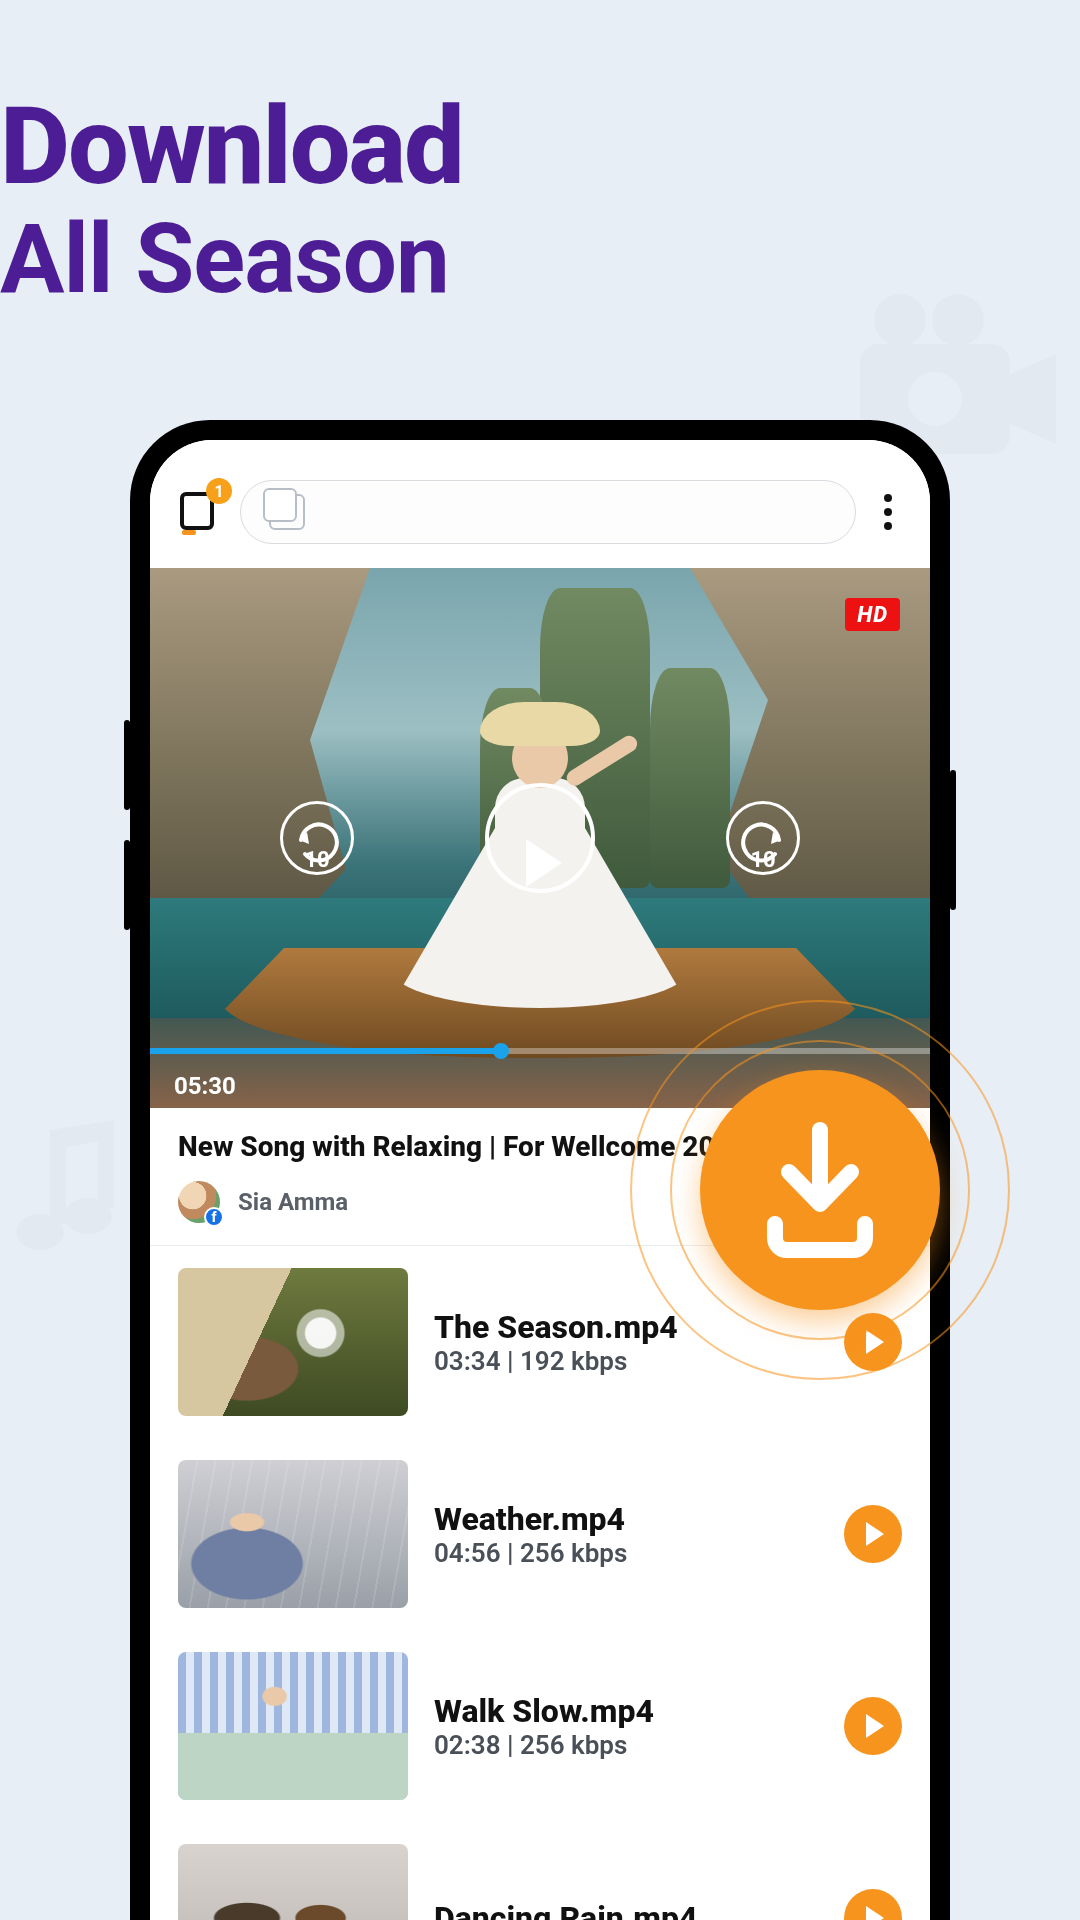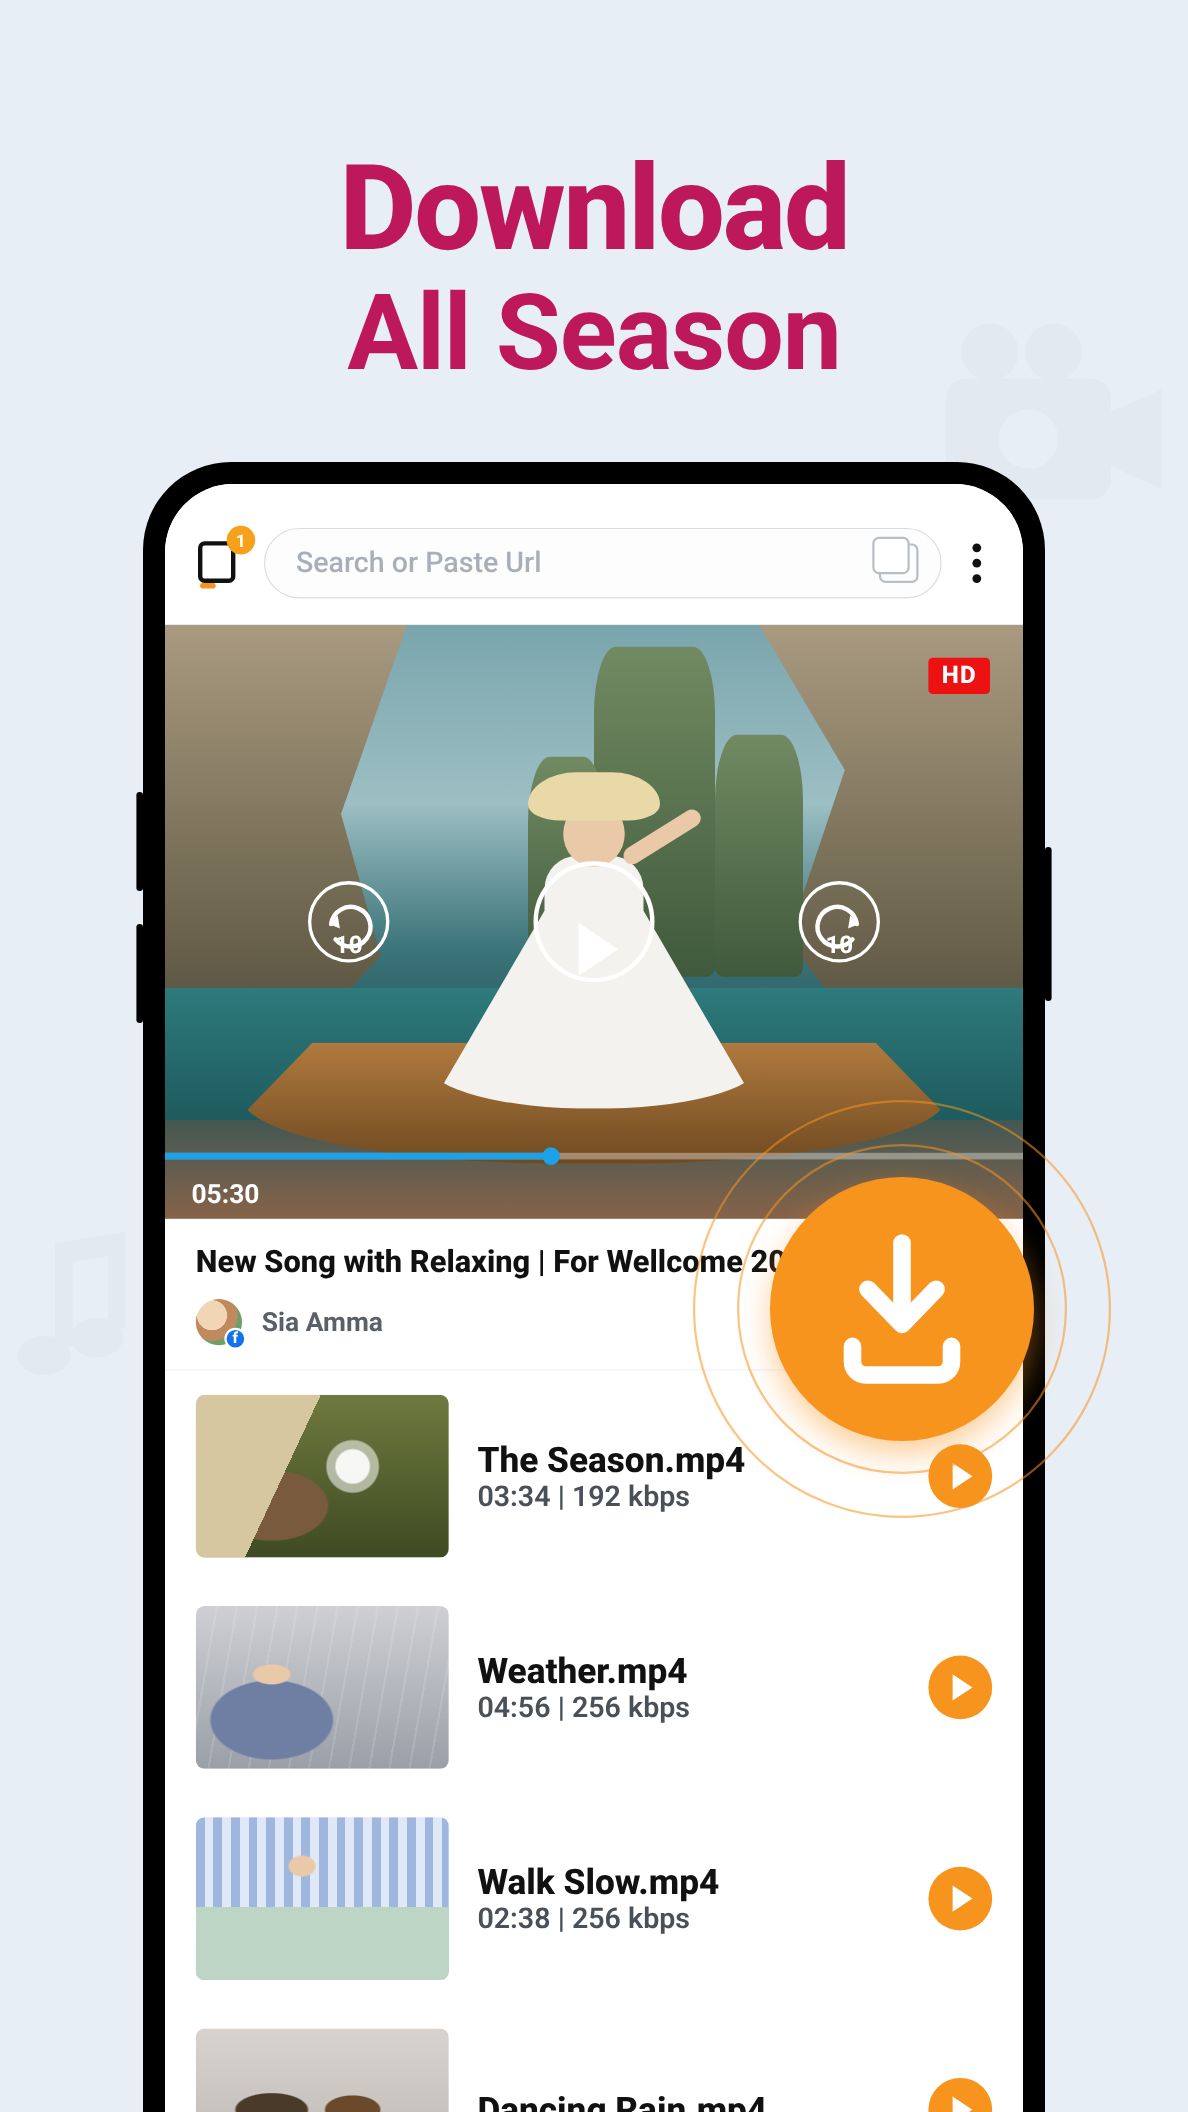--- a/index.html
+++ b/index.html
@@ -8,25 +8,23 @@
     height: 1920px;
     background: #e8eef5;
     font-family: -apple-system, BlinkMacSystemFont, "Segoe UI", Roboto, Arial, sans-serif;
     position: relative;
     overflow: hidden;
   }
   .headline {
     position: absolute;
     top: 90px;
     left: 0; right: 0;
-    text-align: center;
     font-weight: 800;
-    color: #be185d;
+    color: #4c1d95;
     line-height: 1.05;
-    margin-top: 44px;
   }
   .headline .l1 { font-size: 108px; letter-spacing: -2px; }
   .headline .l2 { font-size: 96px; font-weight: 700; letter-spacing: -1px; margin-top: 6px;}
   .bg-camera {
     position: absolute;
     top: 290px; right: 20px;
     opacity: 0.18;
   }
   .bg-music {
     position: absolute;
@@ -183,20 +181,21 @@
     position:absolute; bottom:226px; left:calc(50% + 20px);
     width:16px; height:80px; background:#e9c9a8; border-radius:8px;
     transform-origin: bottom center; transform: rotate(58deg);
   }
 
   .hd-badge{
     position:absolute; top:30px; right:30px;
     background:#e11; color:#fff; font-weight:800;
     font-size:22px; padding:4px 12px; border-radius:4px;
     letter-spacing:1px;
+    font-style:italic;
   }
   .ctrl {
     position:absolute; top:50%; transform:translateY(-50%);
     border:4px solid #fff; border-radius:50%;
     display:flex; align-items:flex-end; justify-content:center;
     color:#fff;
   }
   .ctrl.play { left:50%; transform:translate(-50%,-50%); width:110px; height:110px; }
   .ctrl.play svg{ margin-left:8px; }
   .ctrl.bk { left:130px; width:74px; height:74px; border-width:3px;}
@@ -350,21 +349,20 @@
 
     <div class="topbar">
       <div class="tab-icon">
         <svg width="40" height="48" viewBox="0 0 40 48">
           <rect x="4" y="6" width="30" height="34" rx="4" fill="none" stroke="#111" stroke-width="4"></rect>
           <rect x="4" y="42" width="14" height="5" rx="2" fill="#f7941e"></rect>
         </svg>
         <div class="badge-1">1</div>
       </div>
       <div class="search">
-        <span class="ph">Search or Paste Url</span>
         <span class="paste"></span>
       </div>
       <div class="kebab">
         <span></span>
           <span></span>
           <span></span>
       </div>
     </div>
 
     <div class="player">

